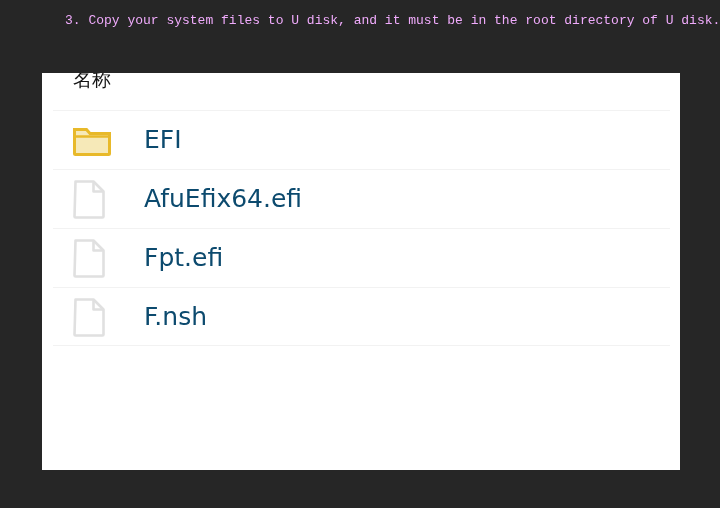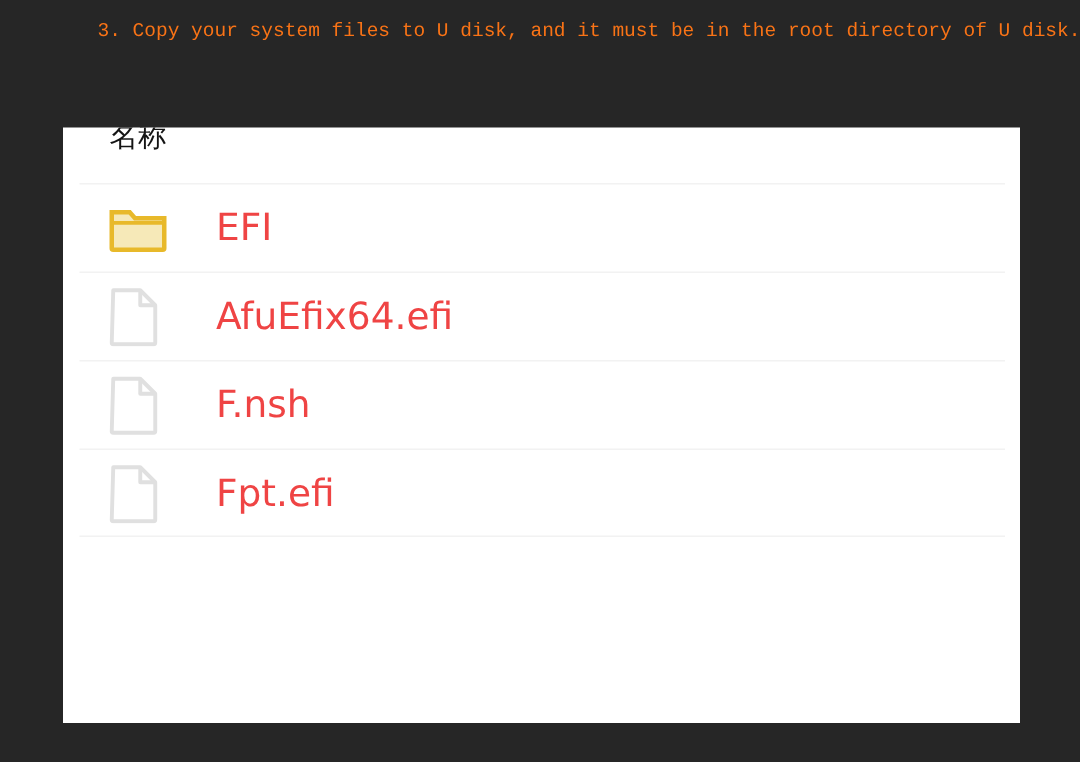--- a/index.html
+++ b/index.html
@@ -13,33 +13,33 @@
     font-family: "Liberation Sans", sans-serif;
     overflow: hidden;
   }
 
   
   .instruction {
     position: absolute;
     left: 65px;
     top: 12px;
     width: 640px;
-    color: #f97316;
+    color: #f0abfc;
     font-family: "Liberation Mono", "DejaVu Sans Mono", monospace;
     font-size: 13px;
     line-height: 18px;
     letter-spacing: 0px;
     white-space: nowrap;
   }
 
   
   .file-panel {
     position: absolute;
     left: 42px;
-    top: 85px;
+    top: 73px;
     width: 638px;
     height: 397px;
     background: #ffffff;
     overflow: hidden;
   }
 
   .column-header {
     position: absolute;
     left: 0;
     top: 0;
@@ -94,21 +94,21 @@
     width: 46px;
     margin-left: 30px;
     flex: 0 0 46px;
     display: flex;
     align-items: center;
     justify-content: flex-start;
   }
   .row-label {
     font-family: "DejaVu Sans", "Liberation Sans", sans-serif;
     font-size: 25px;
-    color: #ef4444;
+    color: #0c4a6e;
     line-height: 30px;
     white-space: nowrap;
     margin-left: 26px;
   }
 
   svg { display: block; }
 </style>
 </head>
 <body>
 
@@ -139,26 +139,26 @@
         </div>
         <div class="row-label">AfuEfix64.efi</div>
       </div>
       <div class="file-row">
         <div class="row-icon">
           <svg width="34" height="40" viewBox="0 0 34 40">
             <path d="M3.5 2.5 h18 l10 10 v25 a1 1 0 0 1 -1 1 h-27 a1 1 0 0 1 -1 -1 z" fill="#ffffff" stroke="#e0e0e0" stroke-width="2.6" stroke-linejoin="round"></path>
             <path d="M21.5 2.5 v10 h10" fill="none" stroke="#e0e0e0" stroke-width="2.6" stroke-linejoin="round"></path>
           </svg>
         </div>
-        <div class="row-label">F.nsh</div>
+        <div class="row-label">Fpt.efi</div>
       </div>
       <div class="file-row">
         <div class="row-icon">
           <svg width="34" height="40" viewBox="0 0 34 40">
             <path d="M3.5 2.5 h18 l10 10 v25 a1 1 0 0 1 -1 1 h-27 a1 1 0 0 1 -1 -1 z" fill="#ffffff" stroke="#e0e0e0" stroke-width="2.6" stroke-linejoin="round"></path>
             <path d="M21.5 2.5 v10 h10" fill="none" stroke="#e0e0e0" stroke-width="2.6" stroke-linejoin="round"></path>
           </svg>
         </div>
-        <div class="row-label">Fpt.efi</div>
+        <div class="row-label">F.nsh</div>
       </div>
     </div>
 
 </div>
 
 </body></html>

